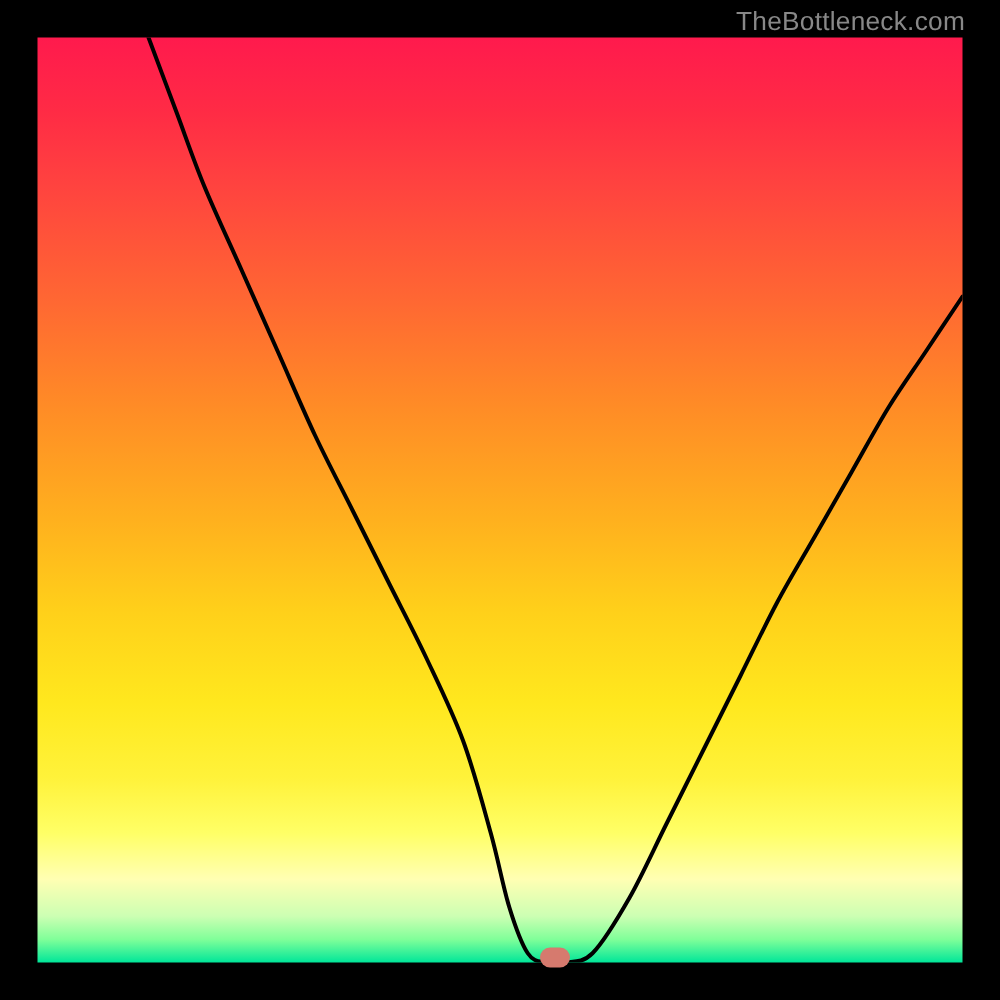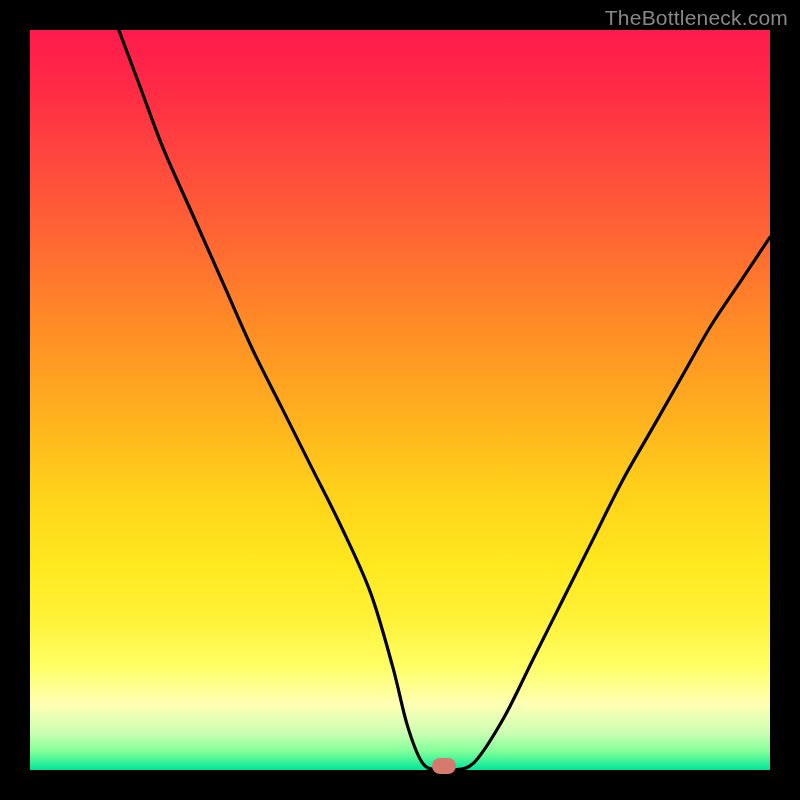--- a/index.html
+++ b/index.html
@@ -38,21 +38,21 @@
       #ffff66 86%,
       #ffffb3 91%,
       #ccffb3 95%,
       #80ff99 97.5%,
       #00e699 100%
     );
   }
   .watermark {
     position: absolute;
     top: 6px;
-    right: 12px;
+    right: 28px;
     color: #888;
     font-size: 21px;
     font-weight: 500;
     letter-spacing: 0.2px;
     user-select: none;
   }
   svg.curve {
     position: absolute;
     left: 0;
     top: 0;

